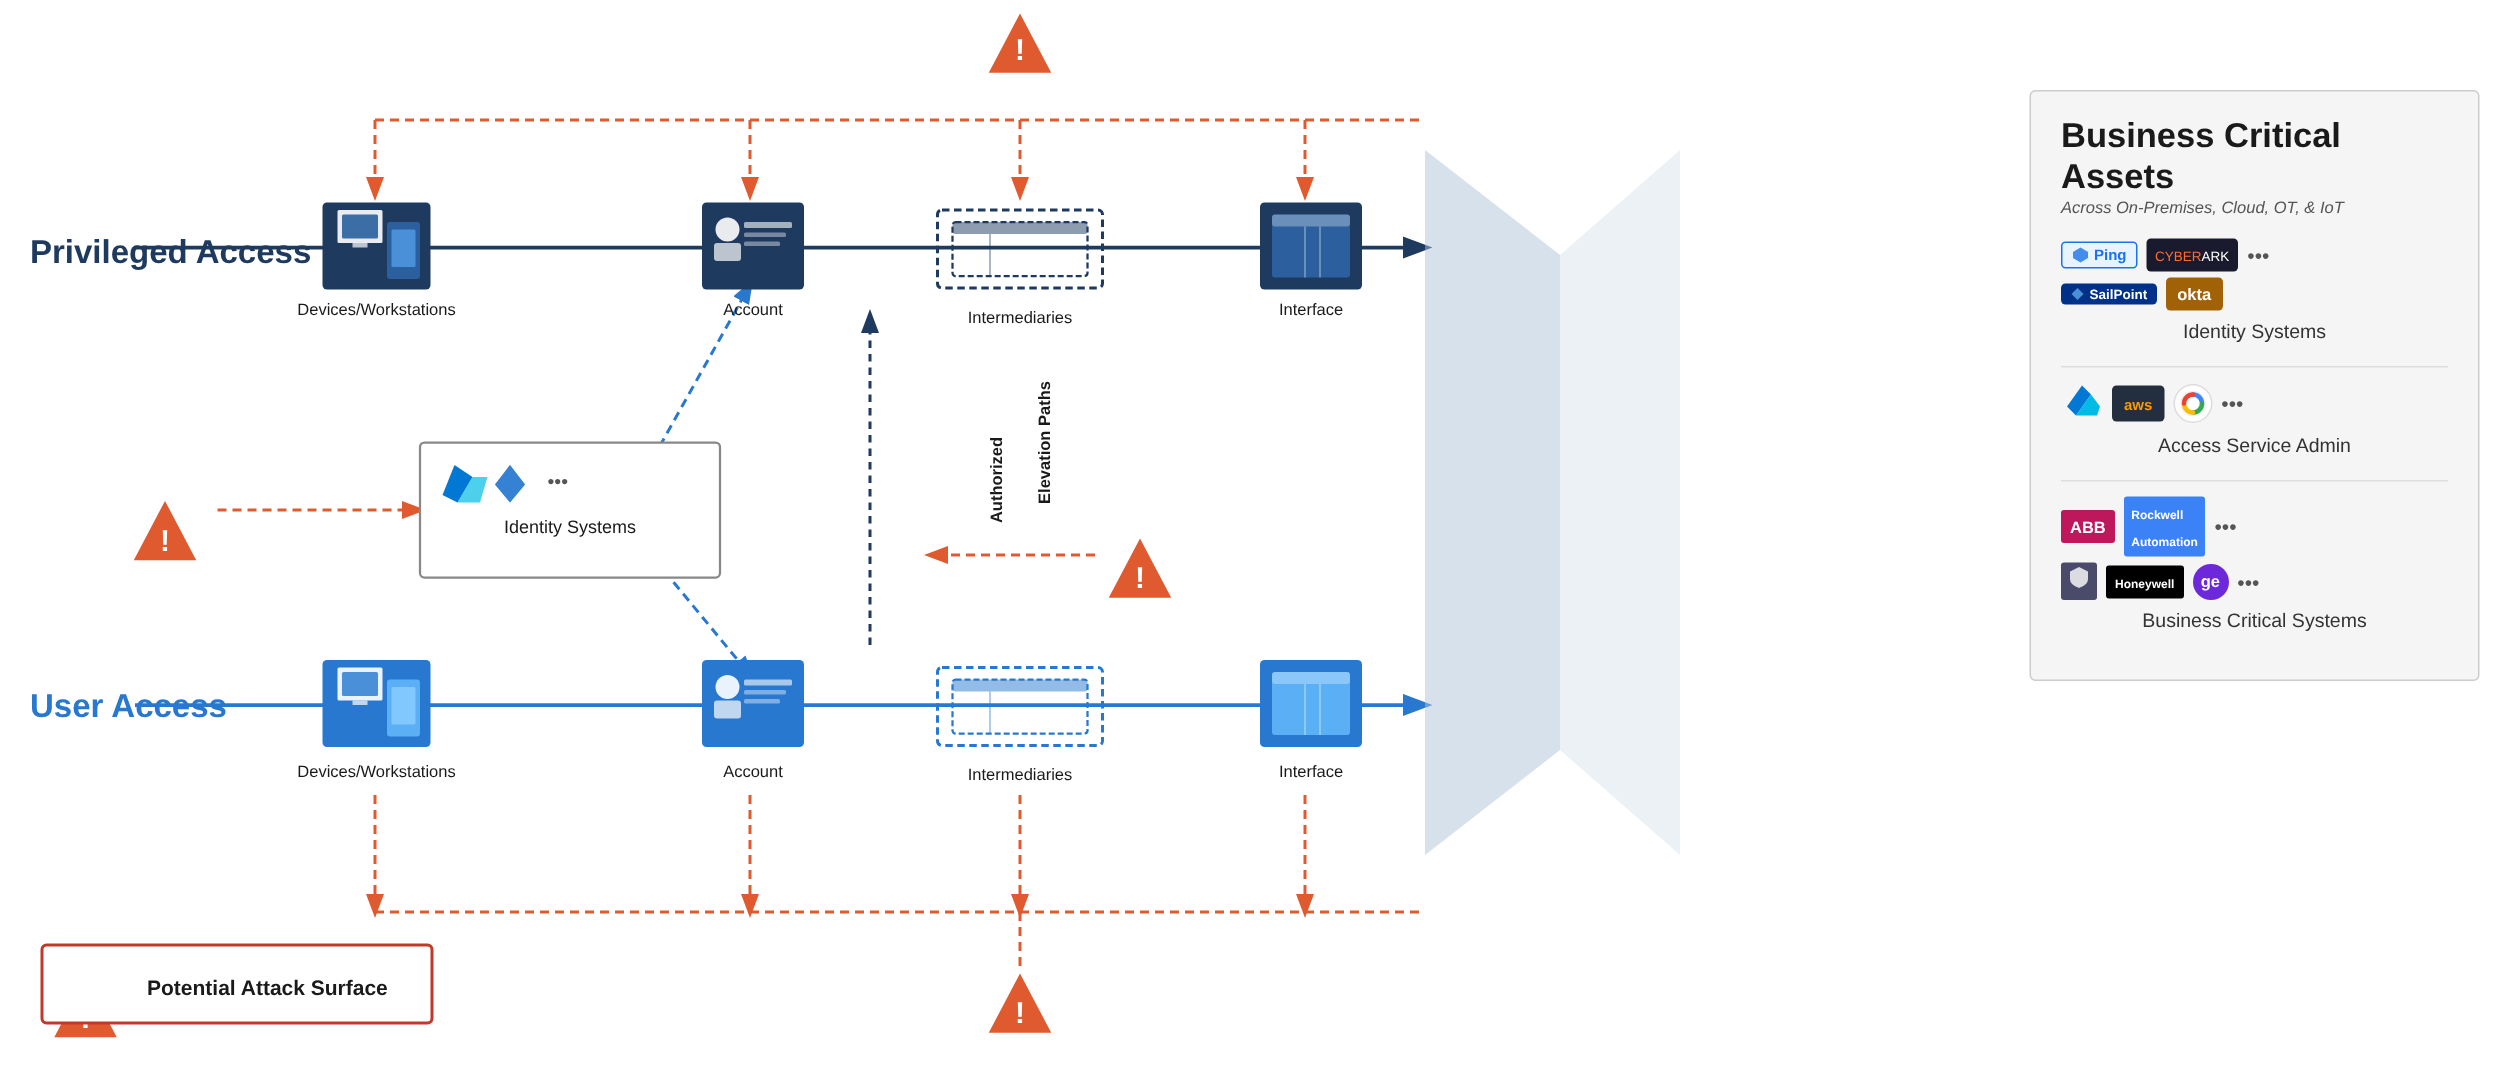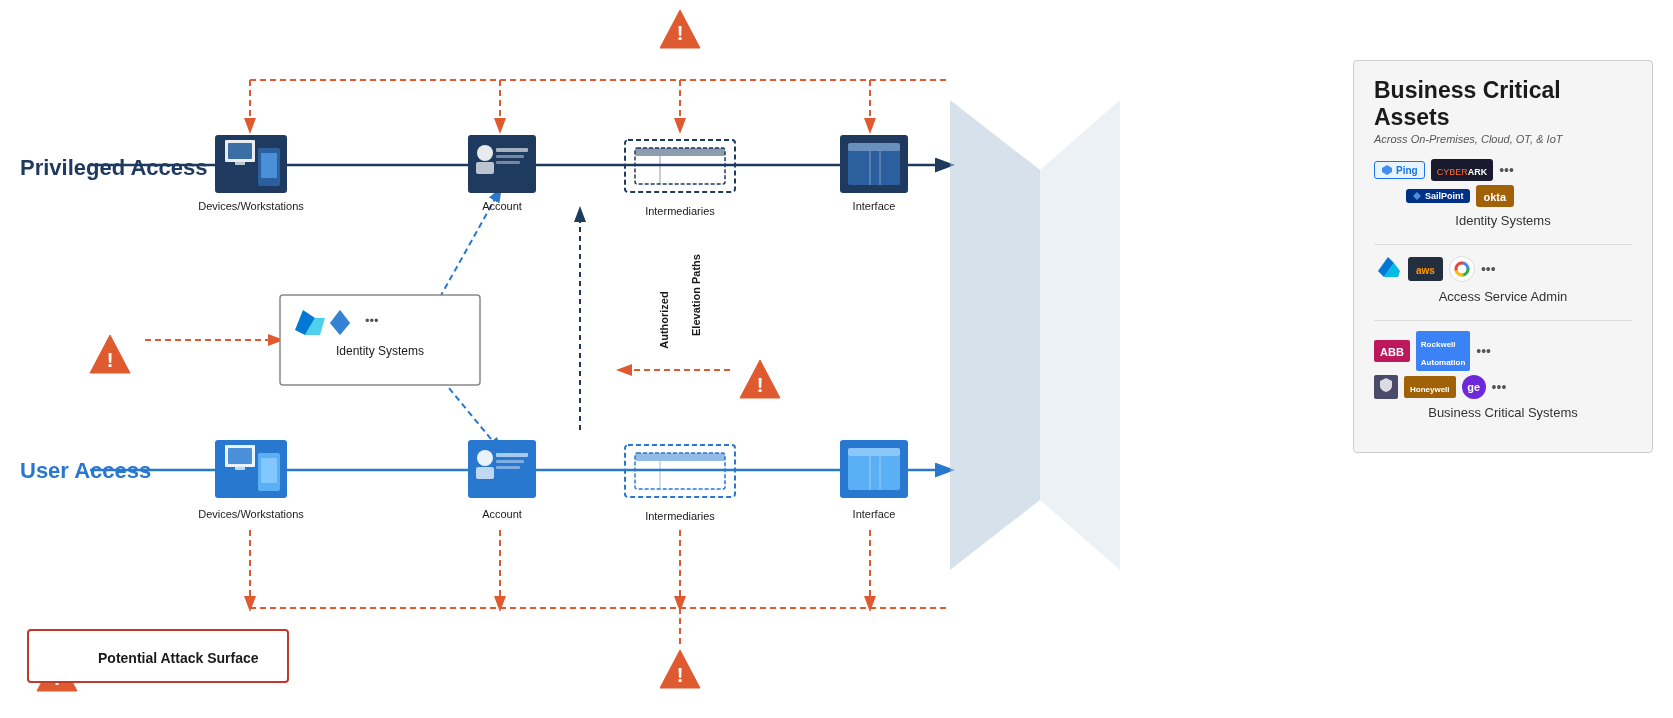--- a/index.html
+++ b/index.html
@@ -242,25 +242,25 @@
       <div class="bca-icon-row">
 
         <div style="display:inline-flex;align-items:center;gap:3px;background:#e8f4fd;border:1px solid #1a73e8;border-radius:3px;padding:2px 6px;">
           <svg width="12" height="12" viewBox="0 0 12 12">
               <polygon points="6,1 11,4 11,8 6,11 1,8 1,4" fill="#1a73e8" opacity="0.8"></polygon>
             </svg>
           <span style="font-size:10px;font-weight:700;color:#1a73e8;">Ping</span>
         </div>
 
         <div style="background:#1a1a2e;border-radius:3px;padding:2px 6px;">
-          <span style="font-size:9px;font-weight:400;color:#ff6b35;">CYBER</span><span style="font-size:9px;font-weight:700;color:#fff;">ARK</span>
+          <span style="font-size:9px;font-weight:400;color:#ff6b35;">CYBER</span><span style="font-size:9px;font-weight:400;color:#fff;">ARK</span>
         </div>
         <span class="dots">•••</span>
       </div>
-      <div class="bca-icon-row" style="margin-top:4px;margin-left:32px;">
+      <div class="bca-icon-row" style="margin-top:4px;">
 
         <div style="display:inline-flex;align-items:center;gap:3px;background:#003087;border-radius:3px;padding:2px 6px;">
           <svg width="10" height="10" viewBox="0 0 10 10">
               <path d="M5 1 L9 5 L5 9 L1 5 Z" fill="#4a90d9"></path>
             </svg>
           <span style="font-size:9px;font-weight:700;color:#fff;">SailPoint</span>
         </div>
 
         <div style="background:#a16207;border-radius:3px;padding:2px 8px;">
           <span style="font-size:11px;font-weight:900;color:#fff;">okta</span>
@@ -312,21 +312,21 @@
         <span class="dots">•••</span>
       </div>
       <div class="bca-icon-row" style="margin-top:4px;">
 
         <div style="background:#4a4a6a;border-radius:2px;padding:2px 5px;">
           <svg width="14" height="16" viewBox="0 0 14 16">
               <path d="M7 1 L13 4 L13 9 Q13 13 7 15 Q1 13 1 9 L1 4 Z" fill="#fff" opacity="0.8"></path>
             </svg>
         </div>
 
-        <div style="background:#a16207;border-radius:2px;padding:2px 6px;">
+        <div style="background:#000000;border-radius:2px;padding:2px 6px;">
           <span style="font-size:8px;font-weight:700;color:#fff;">Honeywell</span>
         </div>
 
         <div style="background:#6d28d9;border-radius:50%;width:24px;height:24px;display:flex;align-items:center;justify-content:center;">
           <span style="font-size:11px;font-weight:700;color:#fff;">ge</span>
         </div>
         <span class="dots">•••</span>
       </div>
       <div class="bca-section-label" style="margin-top:6px;">Business Critical Systems</div>
     </div>

